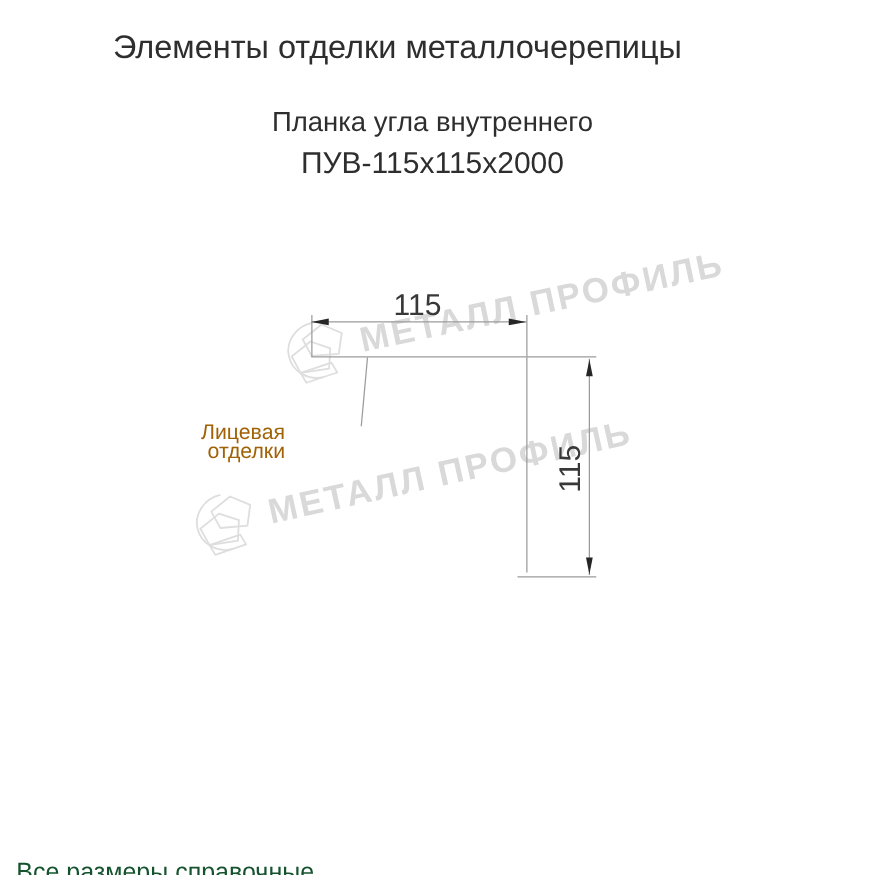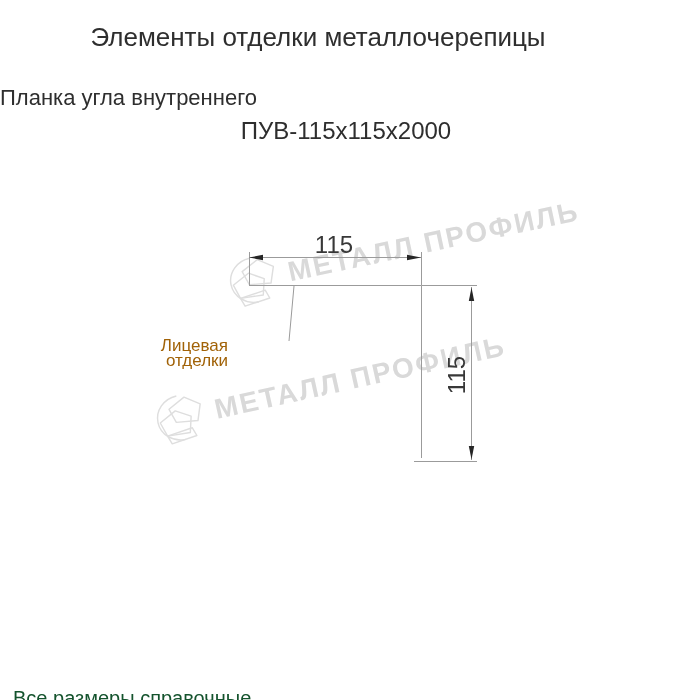--- a/index.html
+++ b/index.html
@@ -5,21 +5,21 @@
   html,body{margin:0;padding:0;background:#ffffff;}
   .page{
     position:relative;width:636px;height:700px;background:#ffffff;overflow:hidden;
     font-family:"Liberation Sans","DejaVu Sans",sans-serif;color:#2e2e2e;
   }
   .page-title{
     position:absolute;top:22px;left:0;width:100%;text-align:center;
     font-size:26px;color:#2e2e2e;white-space:nowrap;
   }
   .product-name{
-    position:absolute;top:85px;left:0;width:692px;text-align:left;
+    position:absolute;top:85px;left:0;width:692px;text-align:center;
     font-size:22px;color:#2e2e2e;white-space:nowrap;
   }
   .product-code{
     position:absolute;top:117px;left:0;width:692px;text-align:center;
     font-size:24px;color:#2e2e2e;white-space:nowrap;
   }
   
   .watermark{
     position:absolute;display:flex;align-items:center;gap:6px;
     transform-origin:left center;pointer-events:none;user-select:none;

